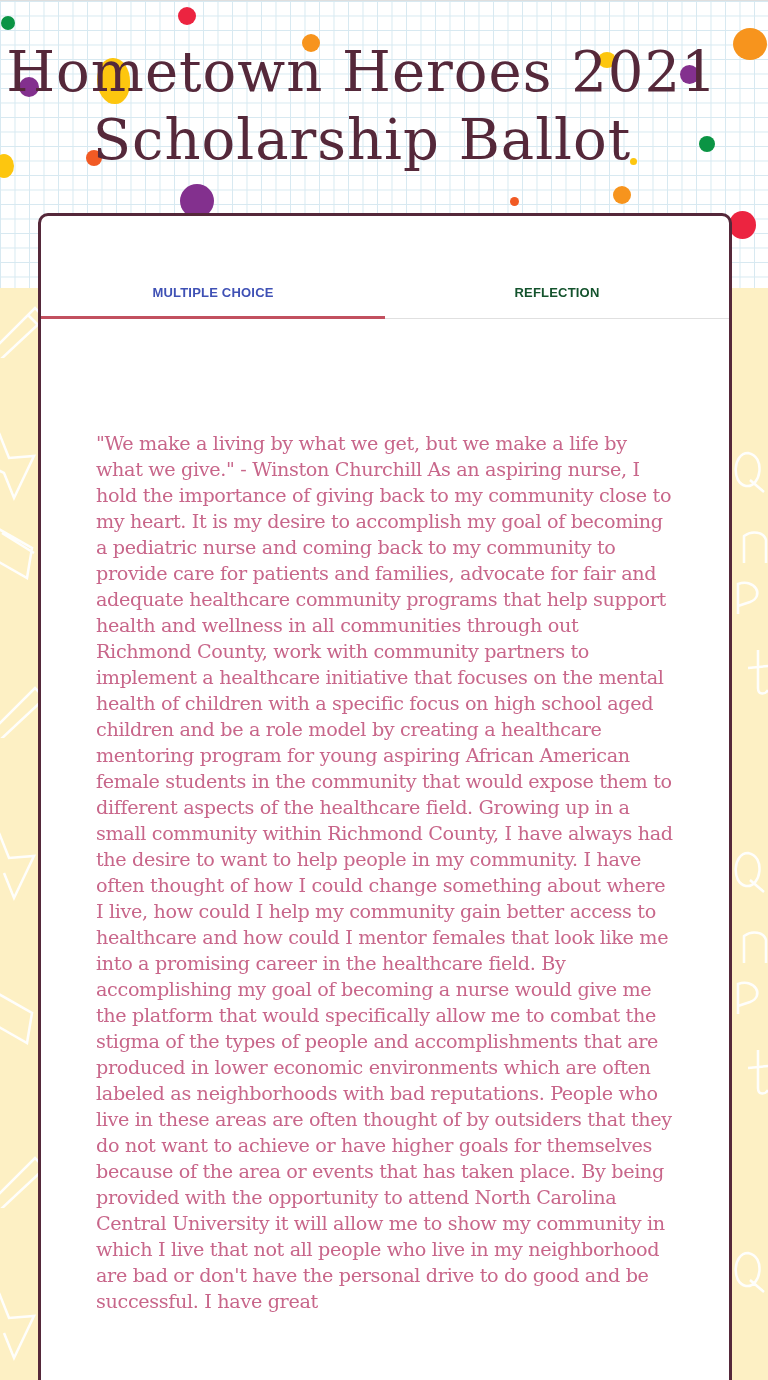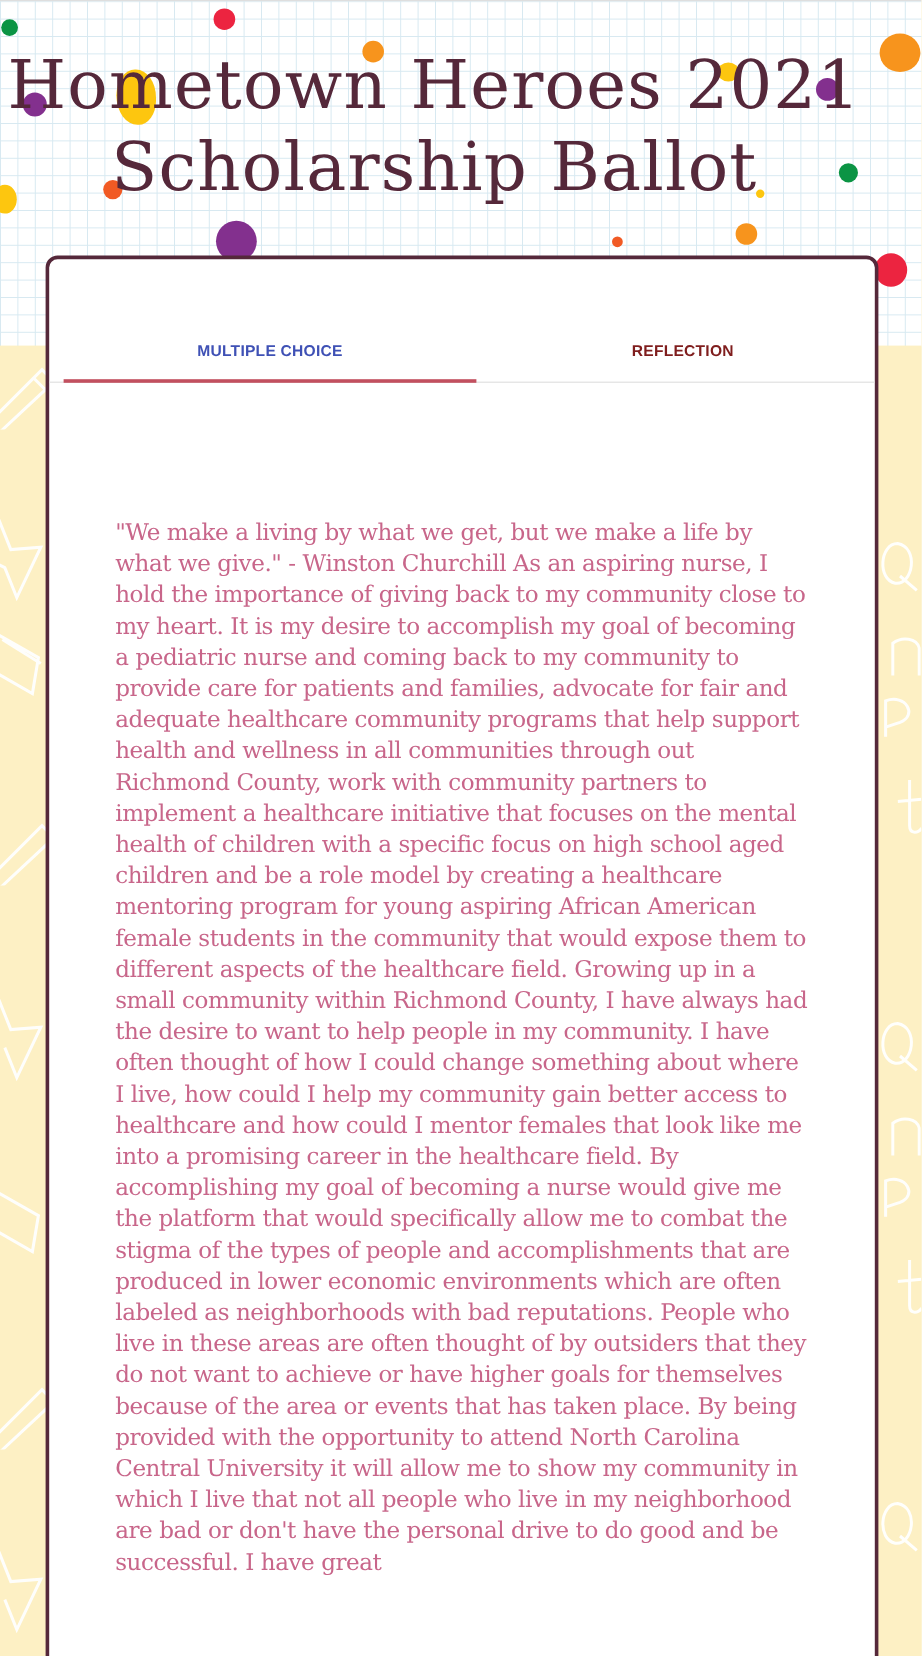--- a/index.html
+++ b/index.html
@@ -66,32 +66,31 @@
       z-index: 3;
       overflow: hidden;
     }
     .tabs {
       position: absolute;
       left: 0; top: 50px;
       width: 688px;
       height: 52px;
       display: flex;
       border-bottom: 1px solid #e0e0e0;
-      padding-left: 12px;
     }
     .tab {
       flex: 1;
       display: flex;
       align-items: center;
       justify-content: center;
       font-family: "Liberation Sans", sans-serif;
       font-weight: bold;
       font-size: 13px;
       letter-spacing: 0.2px;
-      color: #7f1d1d;
+      color: #14532d;
       position: relative;
       cursor: pointer;
     }
     .tab.active { color: #3f51b5; }
     .tab.active::after {
       content: "";
       position: absolute;
       left: 0; right: 0; bottom: -1px;
       height: 3px;
       background: #c2505f;

